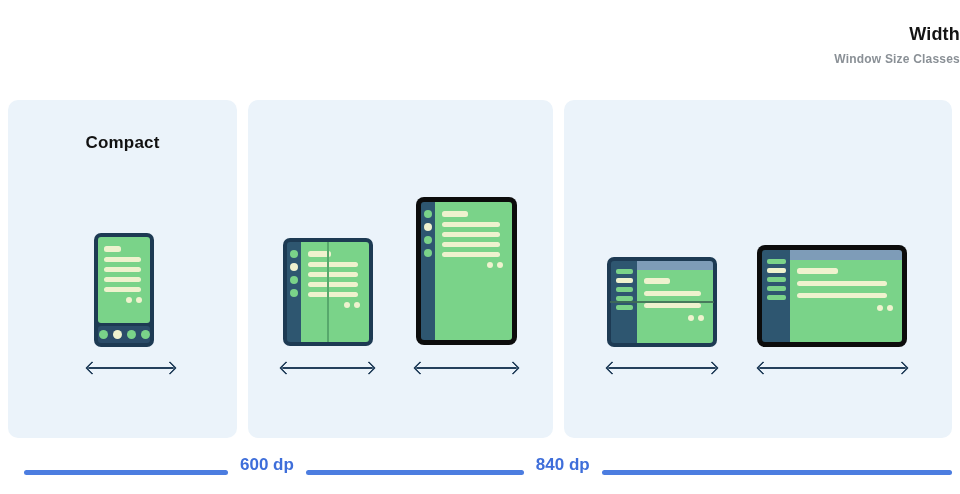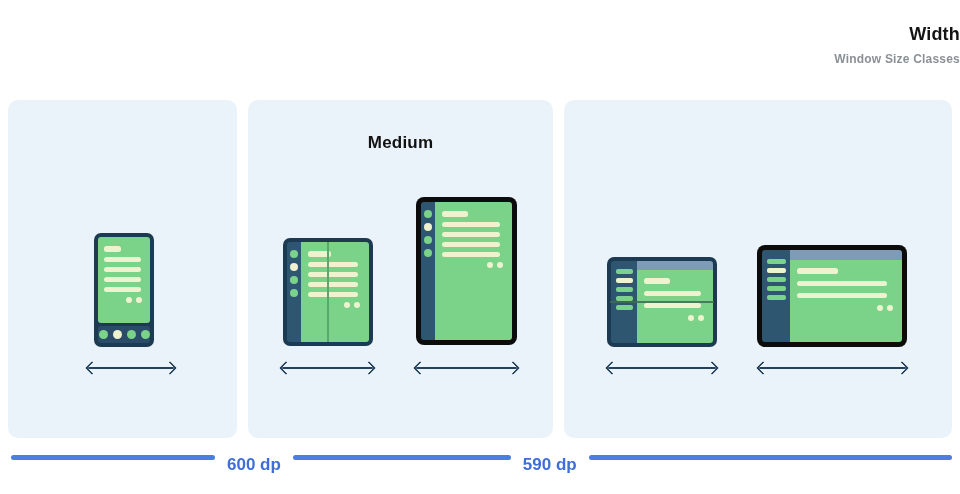--- a/index.html
+++ b/index.html
@@ -71,36 +71,37 @@
 
   
   .arrow{position:absolute;top:260px;height:16px;}
   .arrow .shaft{position:absolute;left:2px;right:2px;top:50%;height:2px;margin-top:-1px;background:#24405C;border-radius:1px;}
   .arrow .head-l,.arrow .head-r{position:absolute;top:50%;width:8px;height:8px;
     border-left:2px solid #24405C;border-bottom:2px solid #24405C;border-radius:1px;}
   .arrow .head-l{left:1px;transform:translateY(-50%) rotate(45deg);}
   .arrow .head-r{right:1px;transform:translateY(-50%) rotate(-135deg);}
 
   
-  .axis{position:absolute;left:11px;right:8px;top:455px;display:flex;align-items:flex-start;}
+  .axis{position:absolute;left:24px;right:8px;top:455px;display:flex;align-items:flex-end;}
   .axis-seg{height:5px;background:#4C7DE0;border-radius:2.5px;}
   .axis-seg.s1{width:204px;}
   .axis-seg.s2{width:218px;}
   .axis-seg.s3{flex:1;}
   .axis-label{font-size:17px;font-weight:bold;color:#3E6EDA;margin:0 12px;white-space:nowrap;}
 </style>
 </head>
 <body>
 
 <div class="header">
   <div class="title">Width</div>
   <div class="subtitle">Window Size Classes</div>
 </div>
 
 <div class="panel" id="panel-compact">
+  <div class="panel-title">Compact</div>
 
   <div class="phone">
     <div class="phone-screen">
       <div class="ln short"></div>
       <div class="ln long"></div>
       <div class="ln long"></div>
       <div class="ln long"></div>
       <div class="ln long"></div>
       <div class="dots-row">
         <div class="dot-sm"></div>
@@ -116,21 +117,20 @@
   </div>
 
   <div class="arrow" style="left:78px;width:90px;">
     <div class="head-l"></div>
     <div class="shaft"></div>
     <div class="head-r"></div>
   </div>
 </div>
 
 <div class="panel" id="panel-medium">
-  <div class="panel-title">Medium</div>
 
   <div class="frame navy" id="med-foldable">
     <div class="rail">
       <div class="rail-dot g"></div>
       <div class="rail-dot c"></div>
       <div class="rail-dot g"></div>
       <div class="rail-dot g"></div>
     </div>
     <div class="screen">
       <div class="ln short"></div>
@@ -234,15 +234,15 @@
     <div class="head-l"></div>
     <div class="shaft"></div>
     <div class="head-r"></div>
   </div>
 </div>
 
 <div class="axis">
   <div class="axis-seg s1"></div>
   <div class="axis-label">600 dp</div>
   <div class="axis-seg s2"></div>
-  <div class="axis-label">590 dp</div>
+  <div class="axis-label">840 dp</div>
   <div class="axis-seg s3"></div>
 </div>
 
 </body></html>

